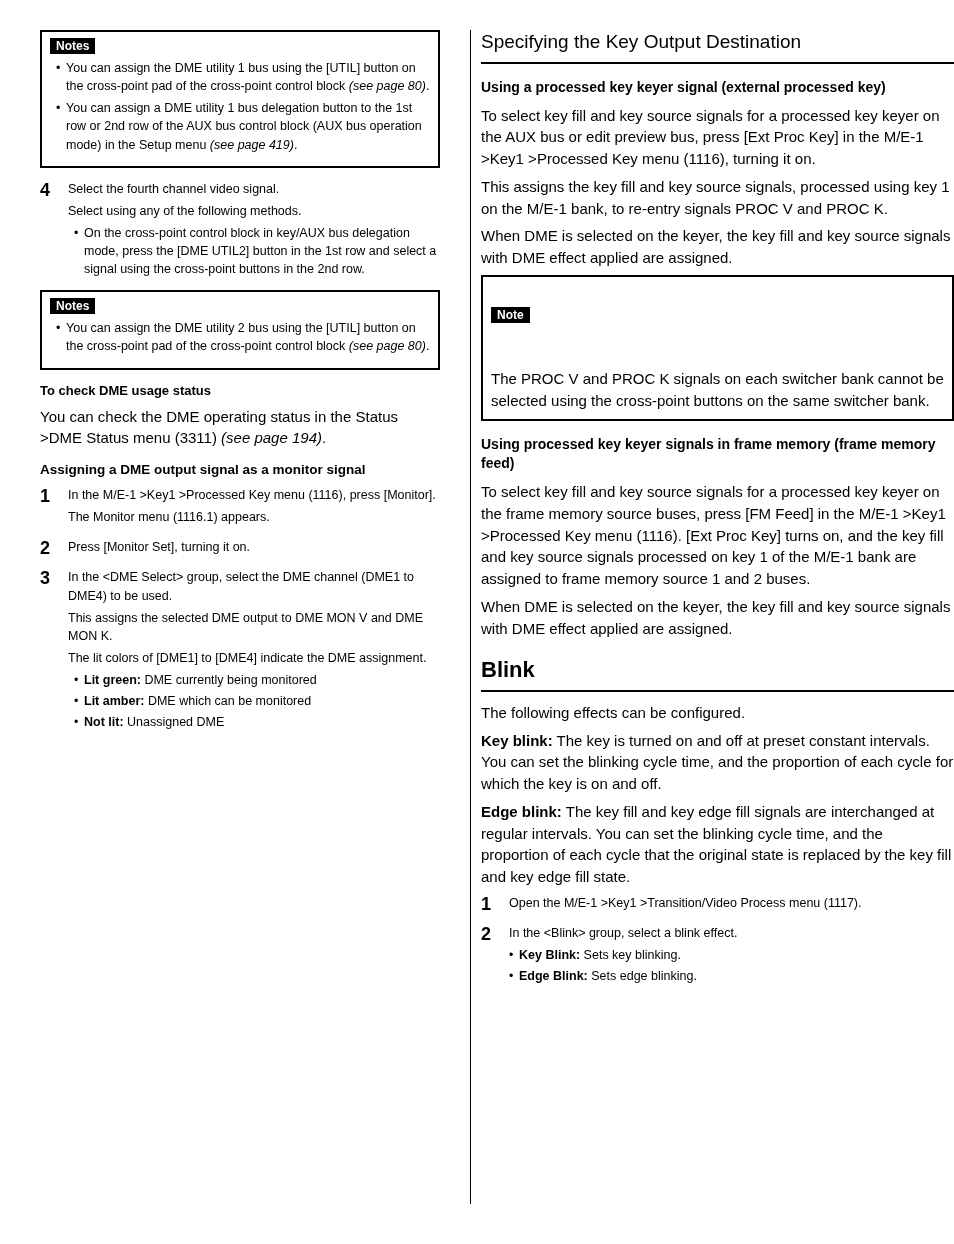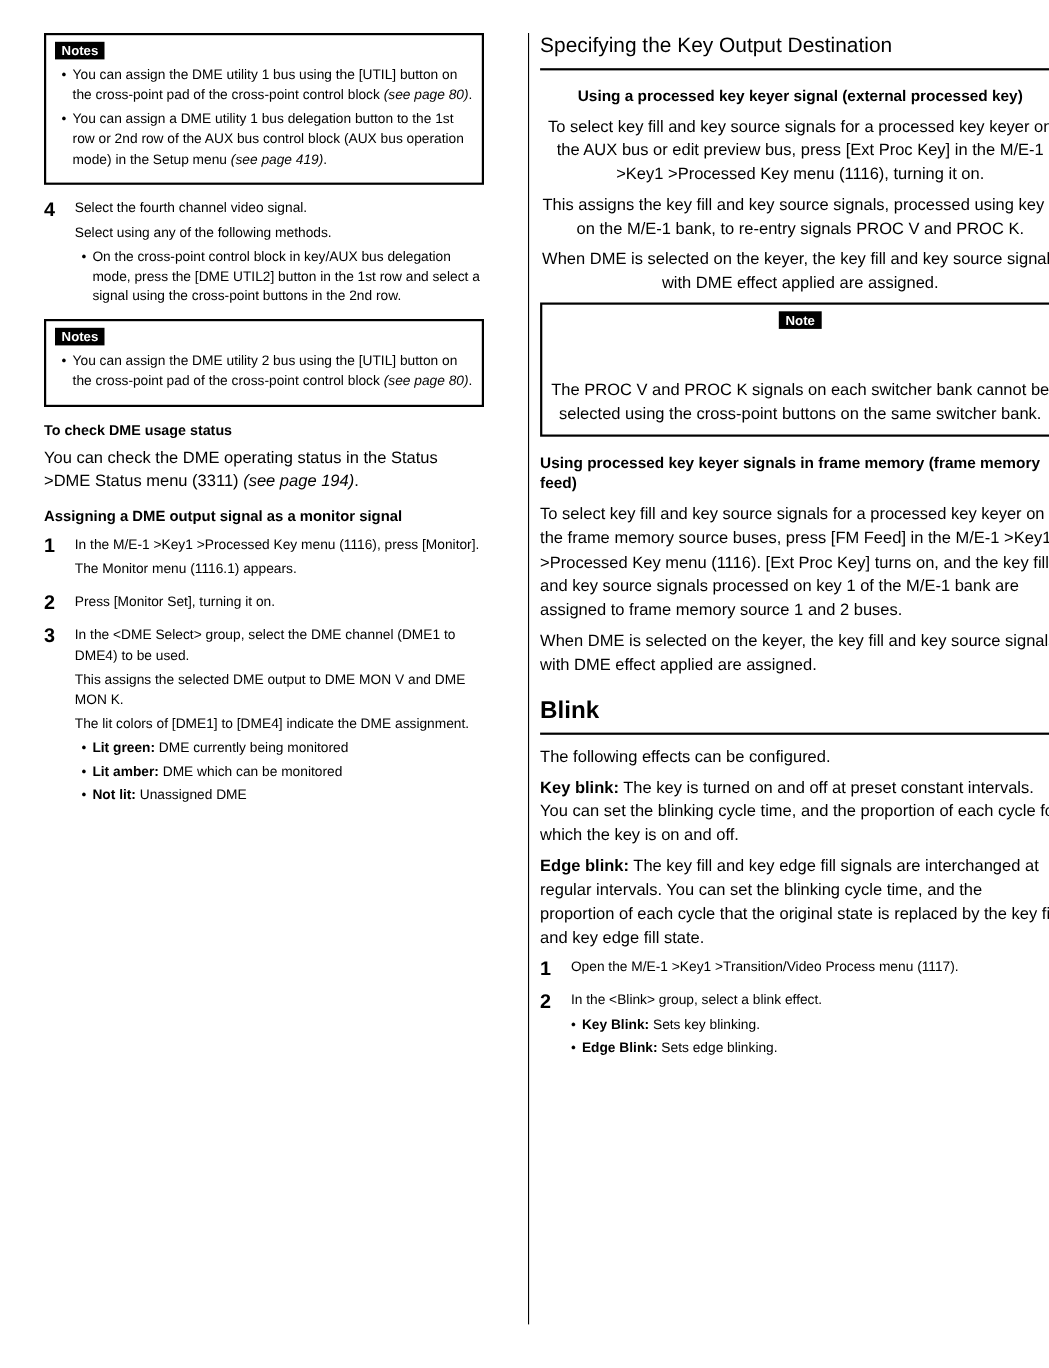--- a/index.html
+++ b/index.html
@@ -9,21 +9,21 @@
       background: #fff;
       color: #000;
       width: 954px;
       min-height: 1244px;
     }
     .page {
       display: flex;
       width: 954px;
       min-height: 1244px;
       padding: 30px 40px 40px 40px;
-      gap: 10px;
+      gap: 0;
       border-radius: 22px;
     }
     .left-col {
       width: 430px;
       padding-right: 30px;
       flex-shrink: 0;
     }
     .right-col {
       width: 484px;
       padding-left: 10px;
@@ -50,20 +50,21 @@
       margin-bottom: 12px;
     }
     .note-box .note-title {
       font-weight: bold;
       font-size: 12px;
       background: #000;
       color: #fff;
       display: inline-block;
       padding: 1px 6px;
       margin-bottom: 5px;
+      margin-top: 24px;
     }
     ul.note-list {
       list-style: none;
       padding-left: 6px;
     }
     ul.note-list li {
       padding-left: 10px;
       position: relative;
       margin-bottom: 4px;
       font-size: 12.5px;
@@ -222,21 +223,21 @@
           </ul>
         </div>
       </div>
     </div>
   </div>
 
   <div class="right-col">
 
     <h1 class="main-title">Specifying the Key Output Destination</h1>
 
-    <div style="margin-bottom:14px;text-align:center;">
+    <div style="margin-bottom:14px;">
       <p class="section-title">Using a processed key keyer signal (external processed key)</p>
       <p class="body-text">To select key fill and key source signals for a processed key keyer on the AUX bus or edit preview bus, press [Ext Proc Key] in the M/E-1 &gt;Key1 &gt;Processed Key menu (1116), turning it on.</p>
       <p class="body-text">This assigns the key fill and key source signals, processed using key 1 on the M/E-1 bank, to re-entry signals PROC V and PROC K.</p>
       <p class="body-text">When DME is selected on the keyer, the key fill and key source signals with DME effect applied are assigned.</p>
 
       <div class="note-box">
         <div class="note-title">Note</div>
         <p class="body-text" style="margin-bottom:0;margin-top:40px;">The PROC V and PROC K signals on each switcher bank cannot be selected using the cross-point buttons on the same switcher bank.</p>
       </div>
     </div>

